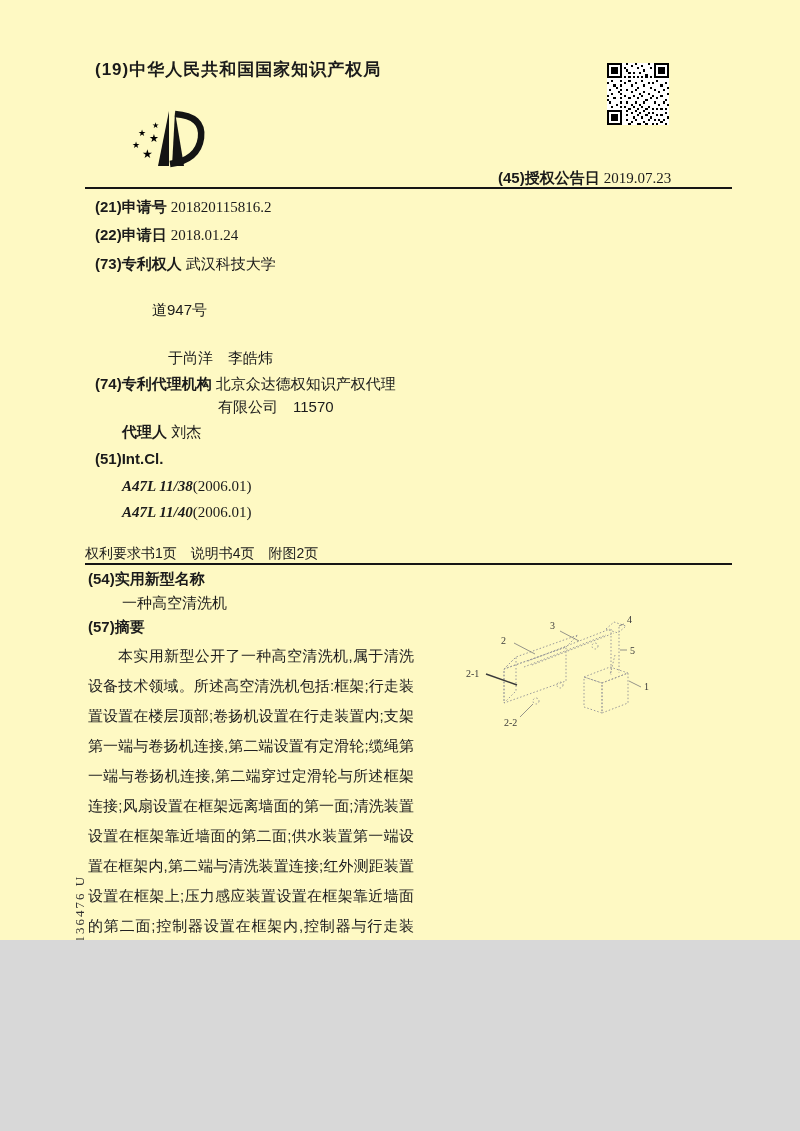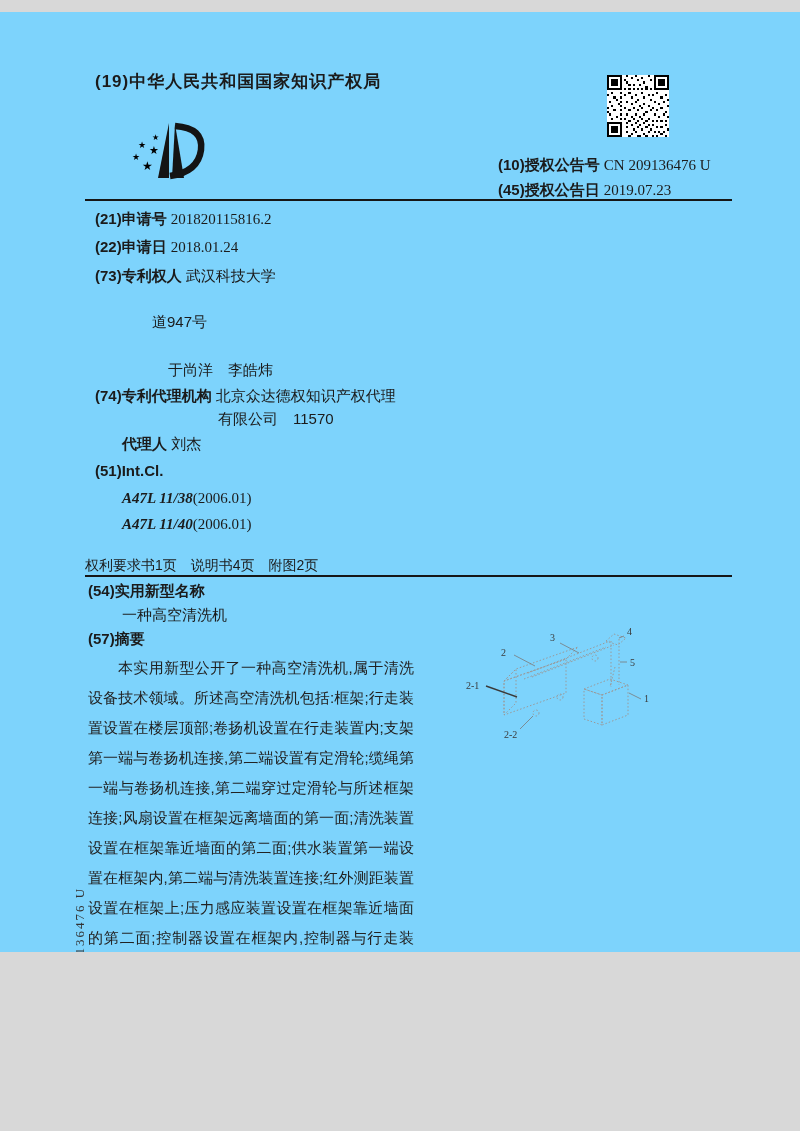--- a/index.html
+++ b/index.html
@@ -1,16 +1,16 @@
 <!DOCTYPE html>
 <html><head>
 <meta charset="utf-8">
 <style>
   html,body{margin:0;padding:0;background:#d8d8d8;}
-  .page{position:relative;width:800px;height:940px;margin:12px auto;background:#7dd3fc;
+  .page{position:relative;width:800px;height:940px;margin:0 auto;background:#fef9c3;
         color:#1b1b1b;font-family:"Liberation Sans","DejaVu Sans",sans-serif;overflow:hidden;}
   .abs{position:absolute;}
   .lbl{font-weight:bold;}
   .val{font-family:"Liberation Serif","DejaVu Serif",serif;}
   .rule{position:absolute;left:85px;width:647px;height:2px;background:#161616;}
   .l15{font-size:15px;white-space:nowrap;}
   .office{font-size:17px;font-weight:bold;letter-spacing:1px;}
   .doctype{font-size:26px;font-weight:bold;letter-spacing:2px;}
   .pubrow{font-size:15px;white-space:nowrap;}
   .ipc{font-family:"Liberation Serif","DejaVu Serif",serif;font-style:italic;font-weight:bold;font-size:15px;}
@@ -36,24 +36,20 @@
     <polygon points="60,66 63,12 72,66" fill="#141414"></polygon>
     <path d="M63,14 Q92,16 89,38 Q86,60 58,64" fill="none" stroke="#141414" stroke-width="6.5"></path>
     <text x="40" y="28" font-size="8">★</text>
     <text x="26" y="36" font-size="9">★</text>
     <text x="37" y="42" font-size="11">★</text>
     <text x="20" y="48" font-size="9">★</text>
     <text x="30" y="58" font-size="12">★</text>
   </svg>
 
 
-  <div class="abs pubrow" style="left:498px;top:144px;">
-    <span class="lbl">(10)授权公告号</span>
-    <span class="val">CN 209136476 U</span>
-  </div>
   <div class="abs pubrow" style="left:498px;top:169px;">
     <span class="lbl">(45)授权公告日</span>
     <span class="val">2019.07.23</span>
   </div>
 
   <svg class="abs" style="left:607px;top:63px;" width="62" height="62" viewBox="0 0 29 29" shape-rendering="crispEdges">
     <rect x="0" y="0" width="29" height="29" fill="#fff"></rect>
     <rect x="0" y="0" width="7" height="7" fill="#000"></rect>
       <rect x="1" y="1" width="5" height="5" fill="#fff"></rect>
       <rect x="2" y="2" width="3" height="3" fill="#000"></rect>

